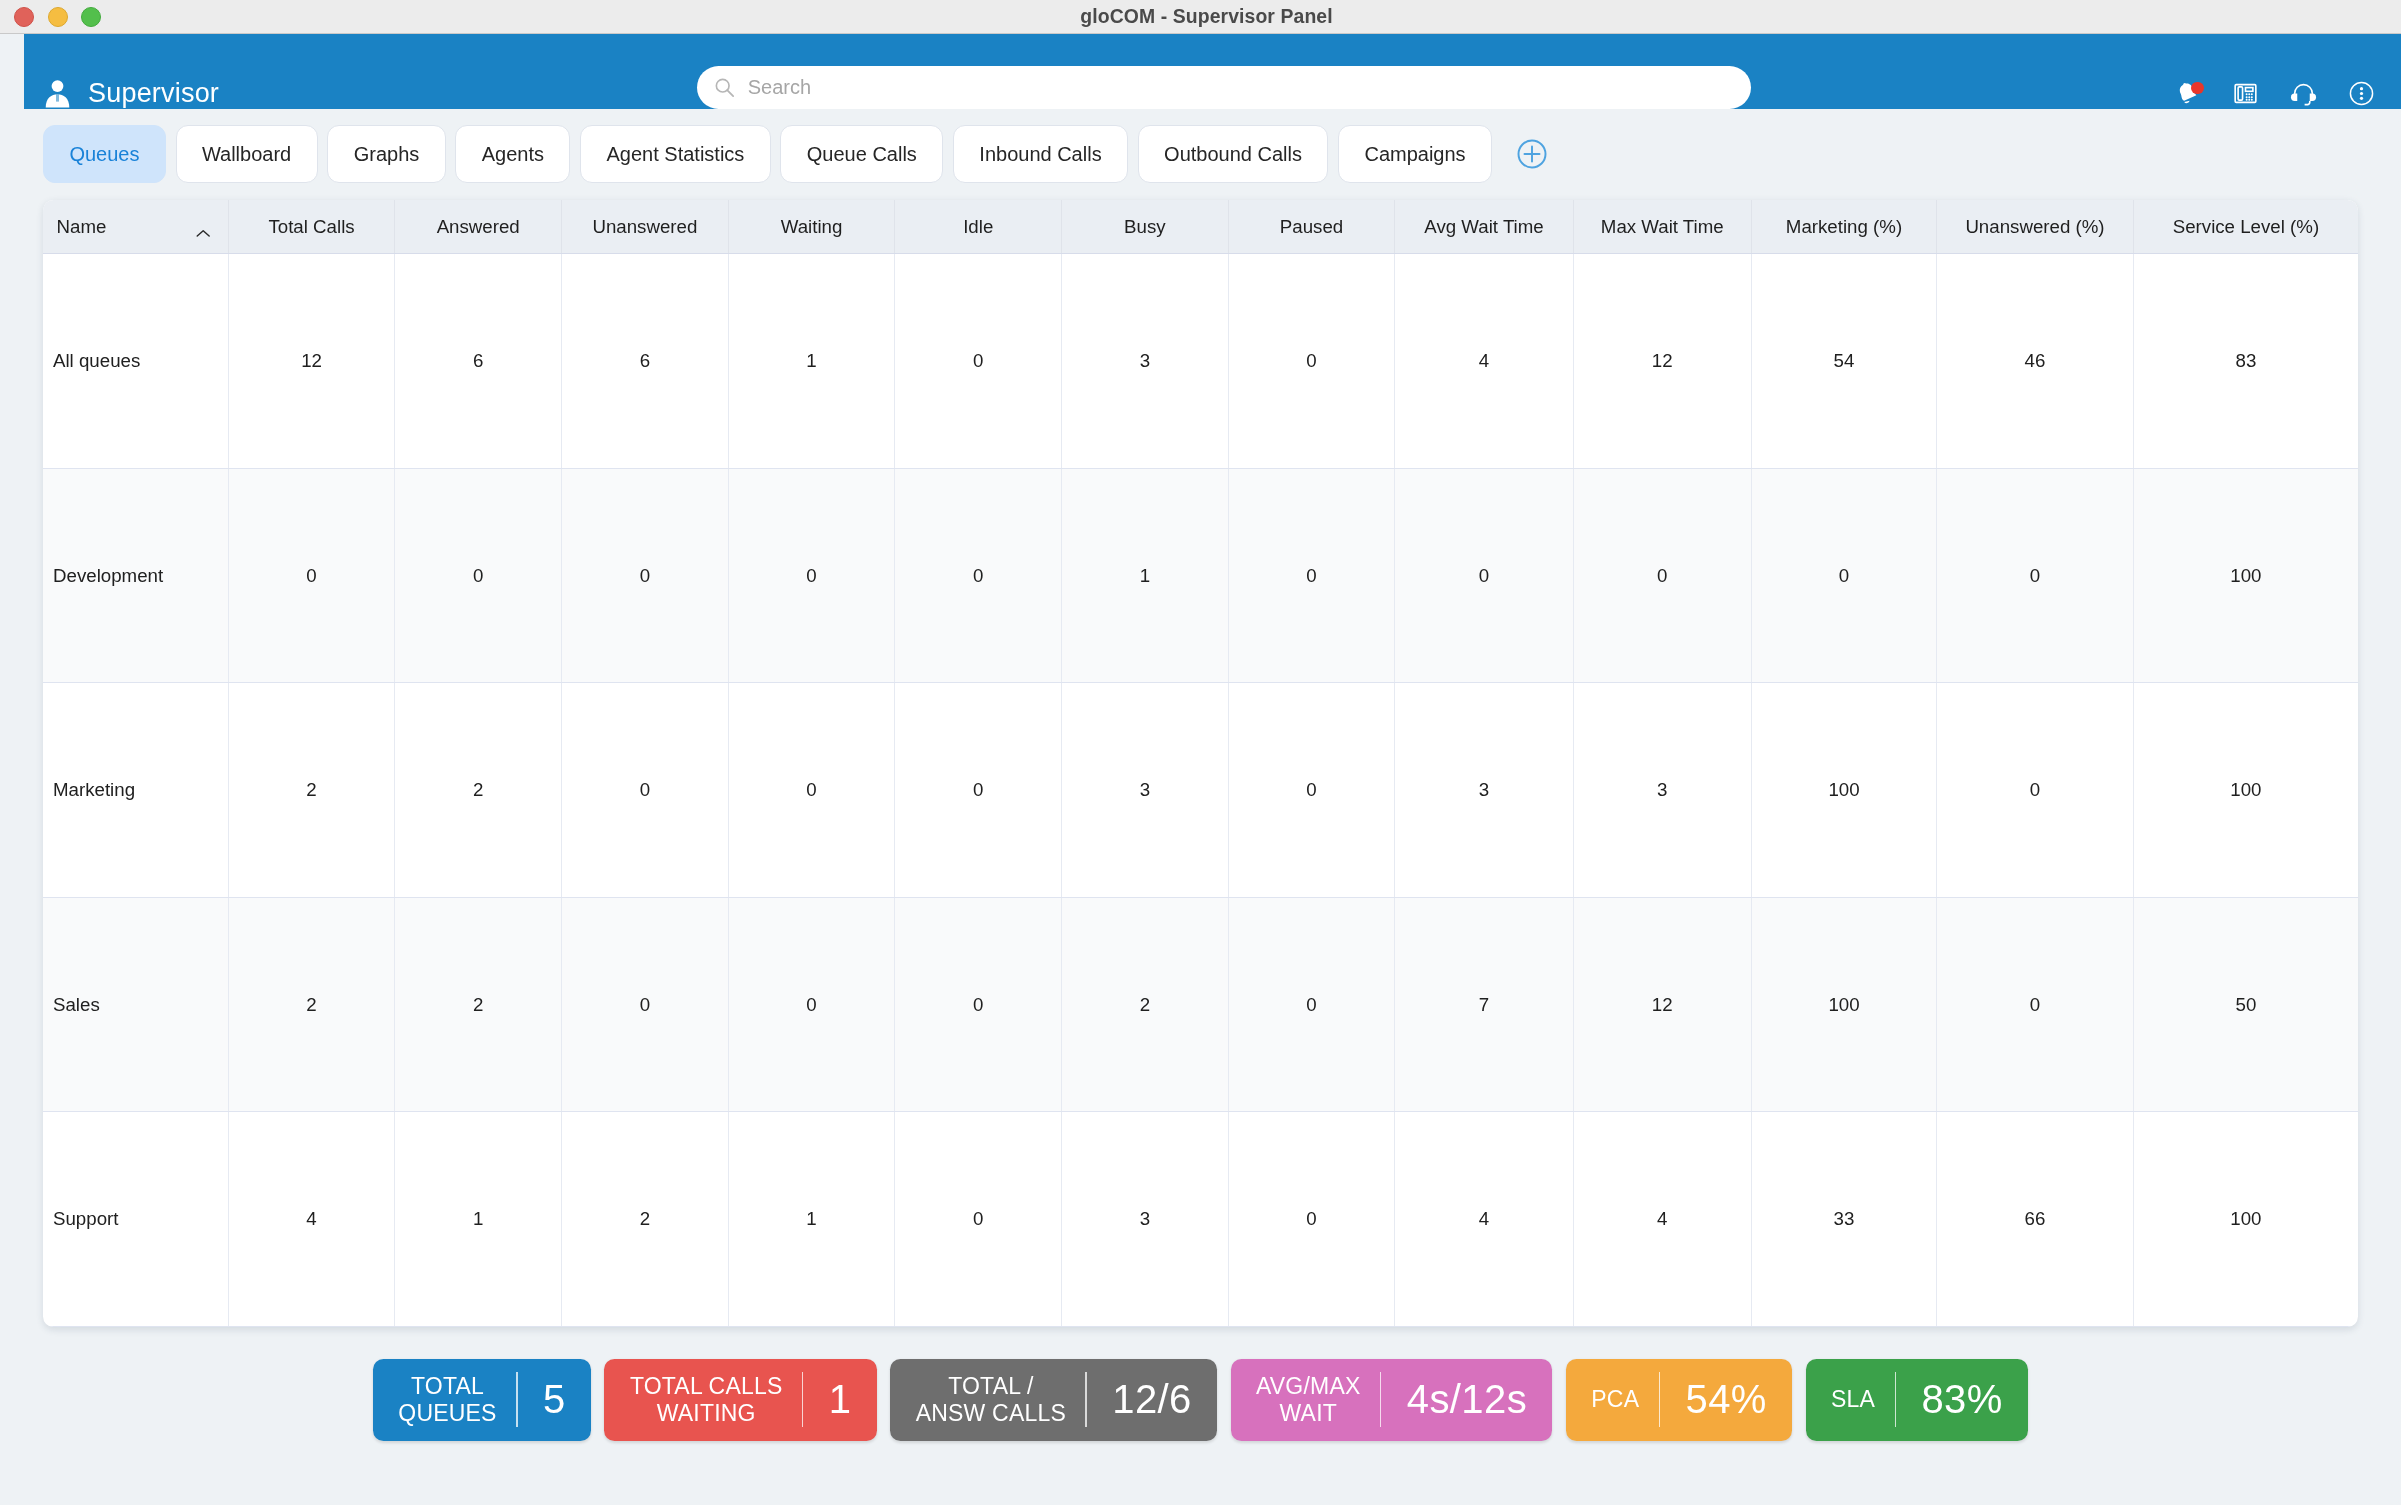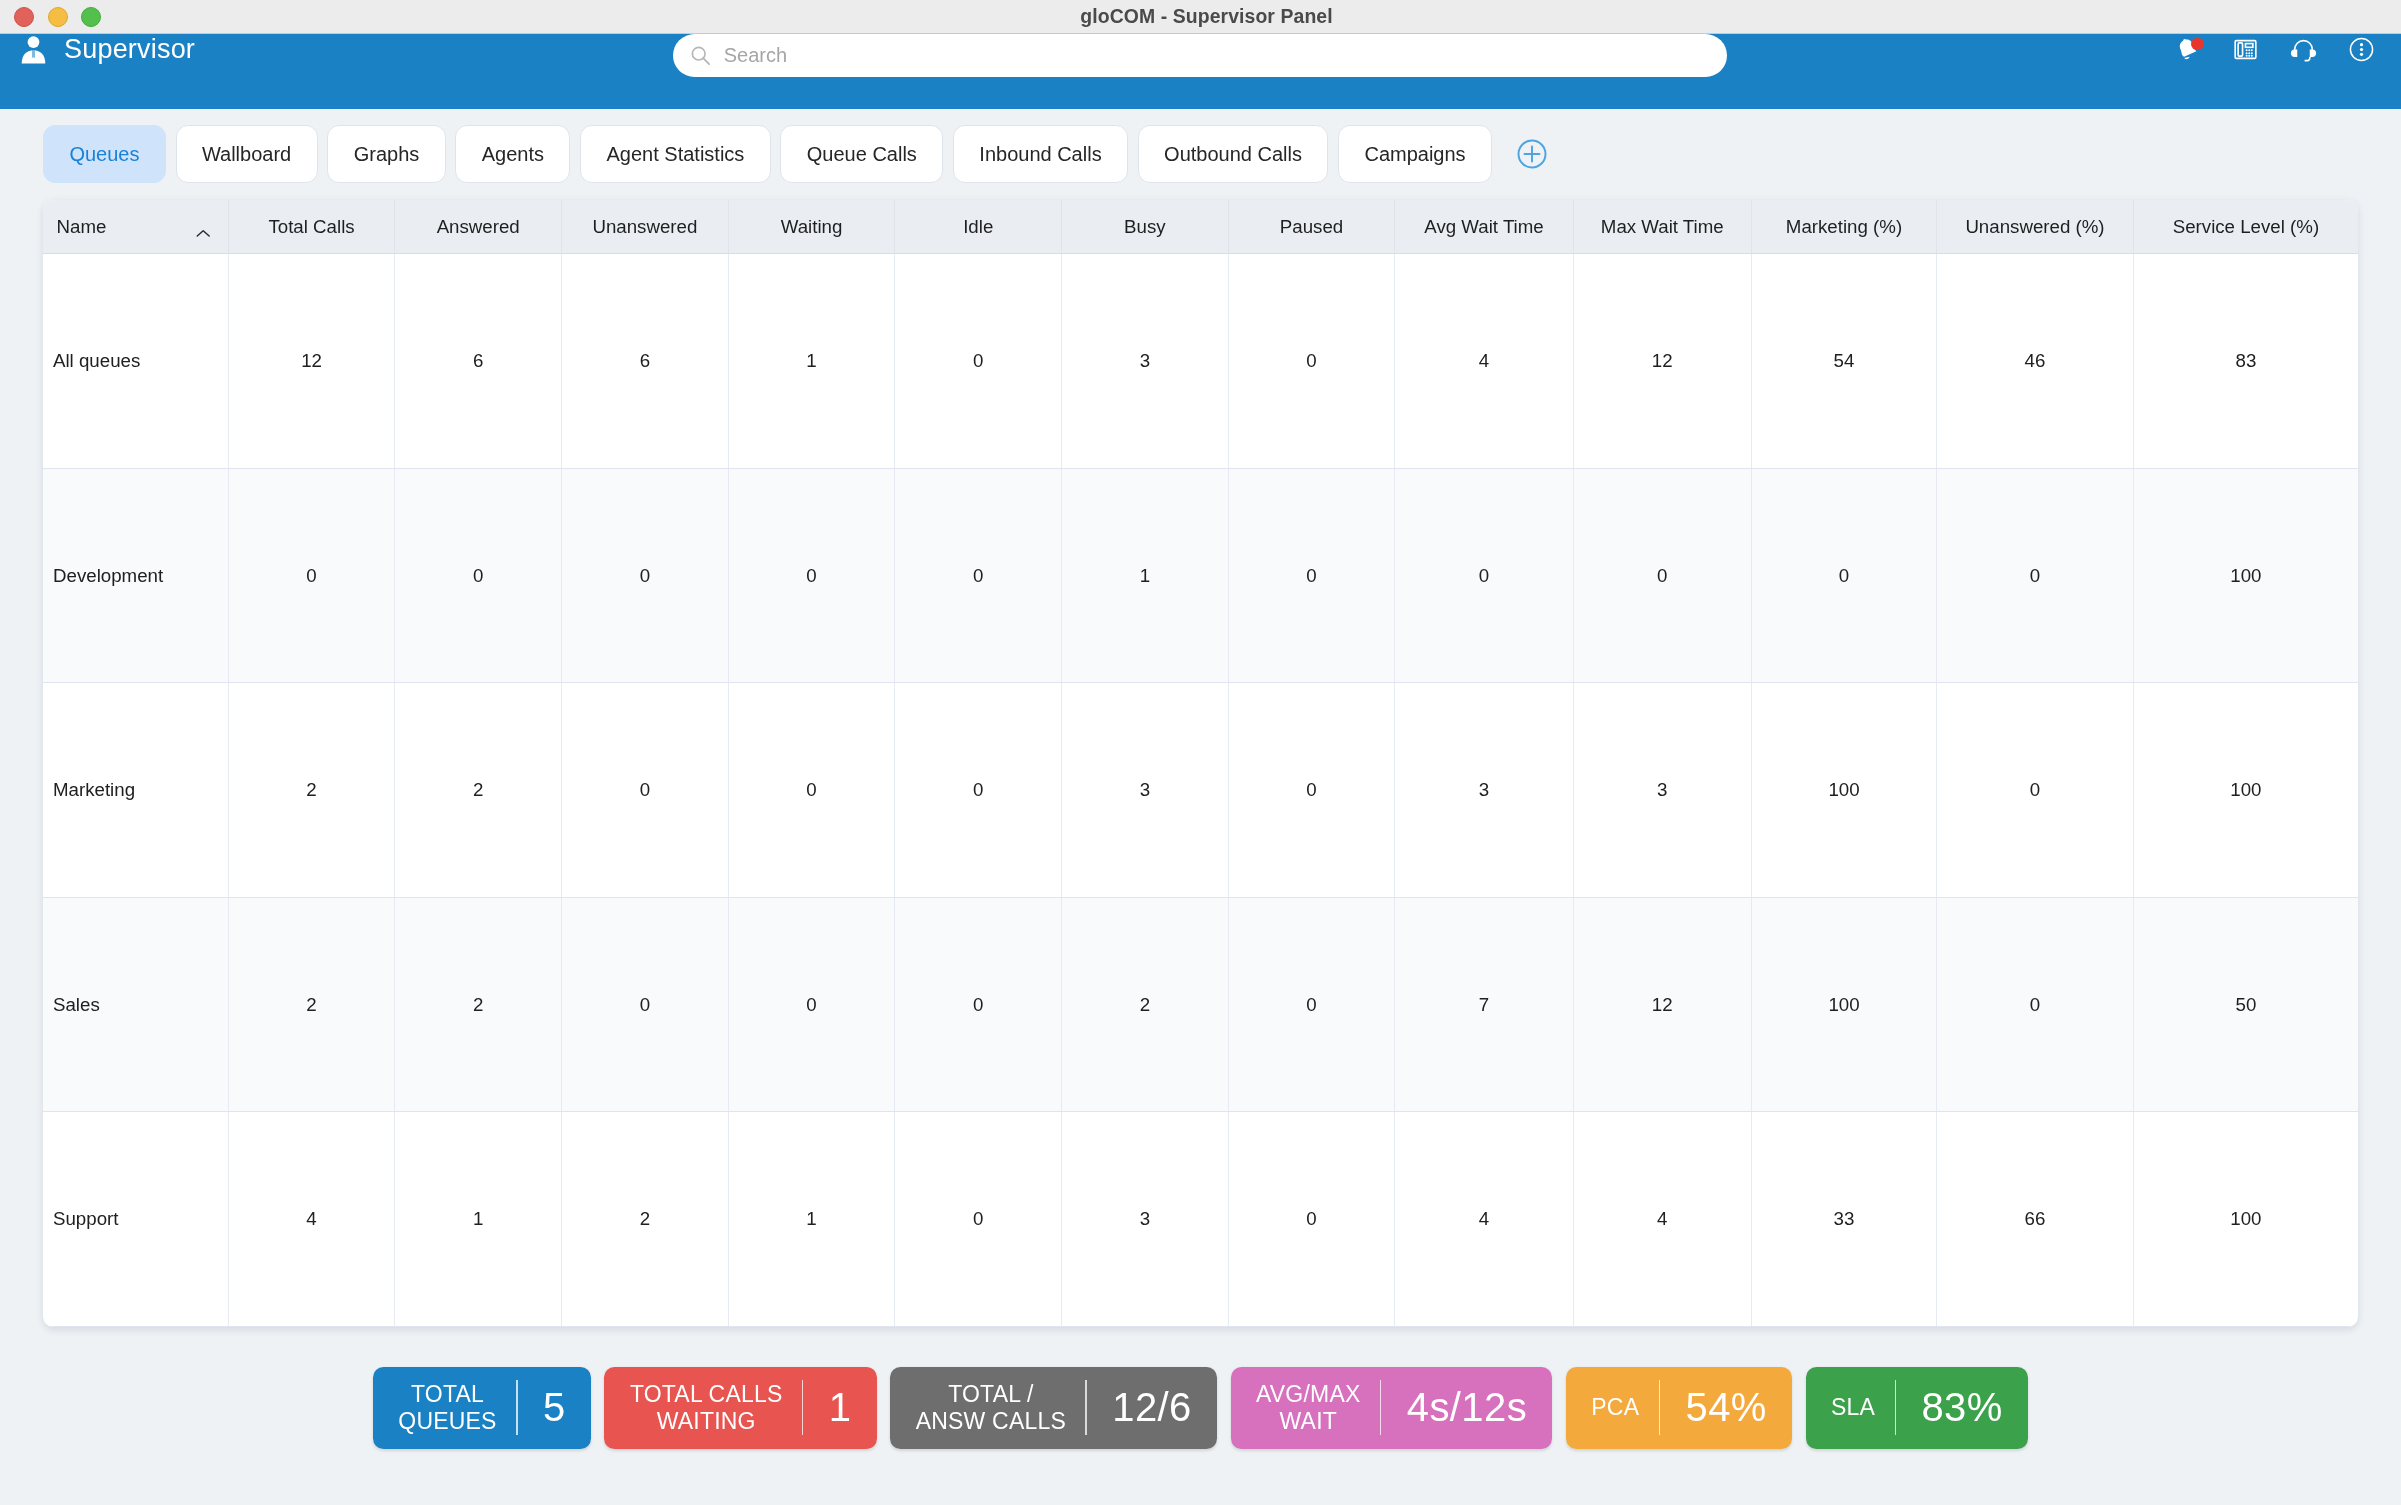--- a/index.html
+++ b/index.html
@@ -27,22 +27,23 @@
   .win-title {
     position: absolute; left: 12px; right: 0; text-align: center;
     font-size: 19.4px; font-weight: bold; color: #4a4a4a;
     letter-spacing: 0.1px;
   }
 
   
   .appbar {
     height: 75px;
     background: #1a82c4;
-    display: flex; align-items: flex-start;
+    display: flex; align-items: flex-end;
     position: relative;
+    margin-left: 24px;
   }
   .brand { display: flex; align-items: center; margin-left: 18px; gap: 15px; }
   .brand-icon { width: 31px; height: 31px; }
   .brand-title { color: #fff; font-size: 27px; letter-spacing: 0.2px; }
 
   .searchwrap {
     position: absolute; left: 673px; width: 1054px;
     height: 43px; background: #fff; border-radius: 22px;
     display: flex; align-items: center; padding: 0 16.4px; gap: 12px;
   }
@@ -123,21 +124,21 @@
   tbody td.name-col { text-align: left; padding-left: 10px; }
   tbody tr:nth-child(even) td { background: #f9fafb; }
 
   .filler { flex: 1; }
   .filler-row { height: 54px; }
   .filler-row:nth-child(even) { background: #f9fafb; }
 
   
   .statusbar {
     display: flex; justify-content: center; align-items: center;
-    gap: 13.5px; padding-top: 40px;
+    gap: 13.5px; padding-top: 32px;
   }
   .stat {
     height: 82px; border-radius: 10.5px;
     display: flex; align-items: center;
     color: #fff; overflow: hidden;
     box-shadow: 0 1.5px 3px rgba(0,0,0,.12);
   }
   .stat-label {
     padding: 0 19.4px 0 25.4px;
     font-size: 23px; line-height: 1.18;

